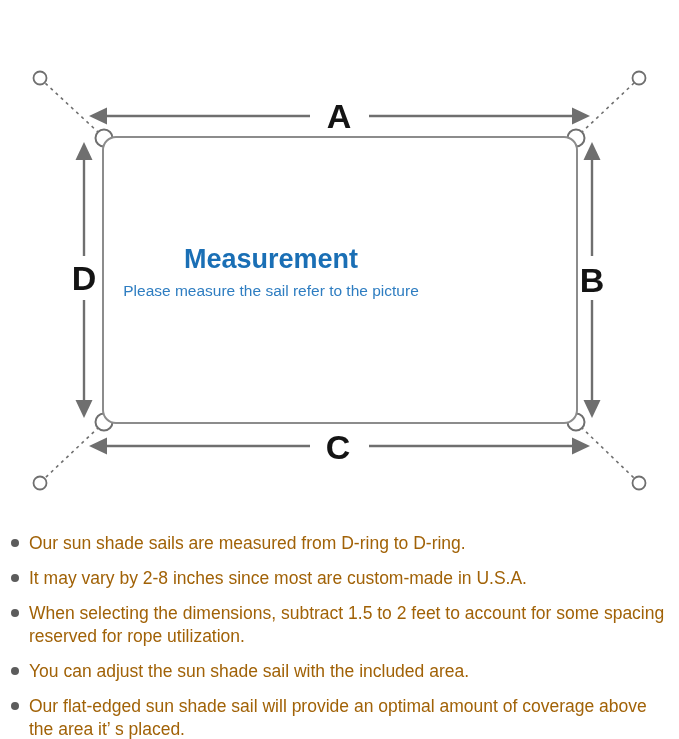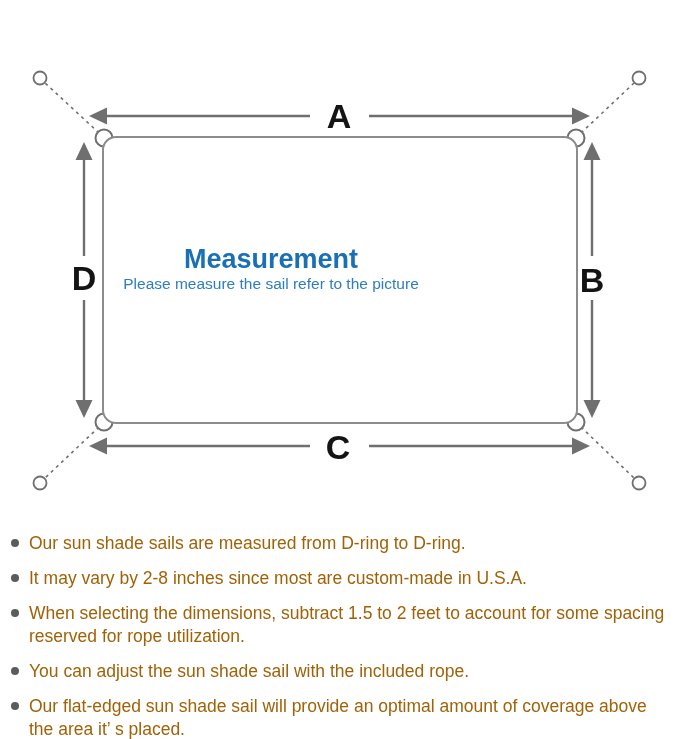--- a/index.html
+++ b/index.html
@@ -38,20 +38,21 @@
     width: 542px;
     text-align: center;
     pointer-events: none;
   }
   .center-title {
     font-size: 27px;
     font-weight: bold;
     color: #1a6fb5;
   }
   .center-sub {
+    margin-top: 7px;
     font-size: 15.5px;
     color: #2e7dc1;
   }
   .notes {
     position: absolute;
     top: 532px; left: 11px;
     width: 660px;
     margin: 0; padding: 0;
     list-style: none;
   }
@@ -144,21 +145,21 @@
     <li>
       <span class="dot"></span>
       <span class="note-text">It may vary by 2-8 inches since most are custom-made in U.S.A.</span>
     </li>
     <li>
       <span class="dot"></span>
       <span class="note-text">When selecting the dimensions, subtract 1.5 to 2 feet to account for some spacing reserved for rope utilization.</span>
     </li>
     <li>
       <span class="dot"></span>
-      <span class="note-text">You can adjust the sun shade sail with the included rope.</span>
+      <span class="note-text">You can adjust the sun shade sail with the included area.</span>
     </li>
     <li>
       <span class="dot"></span>
       <span class="note-text">Our flat-edged sun shade sail will provide an optimal amount of coverage above the area it’ s placed.</span>
     </li>
   </ul>
 
 </div>
 
 </body></html>

